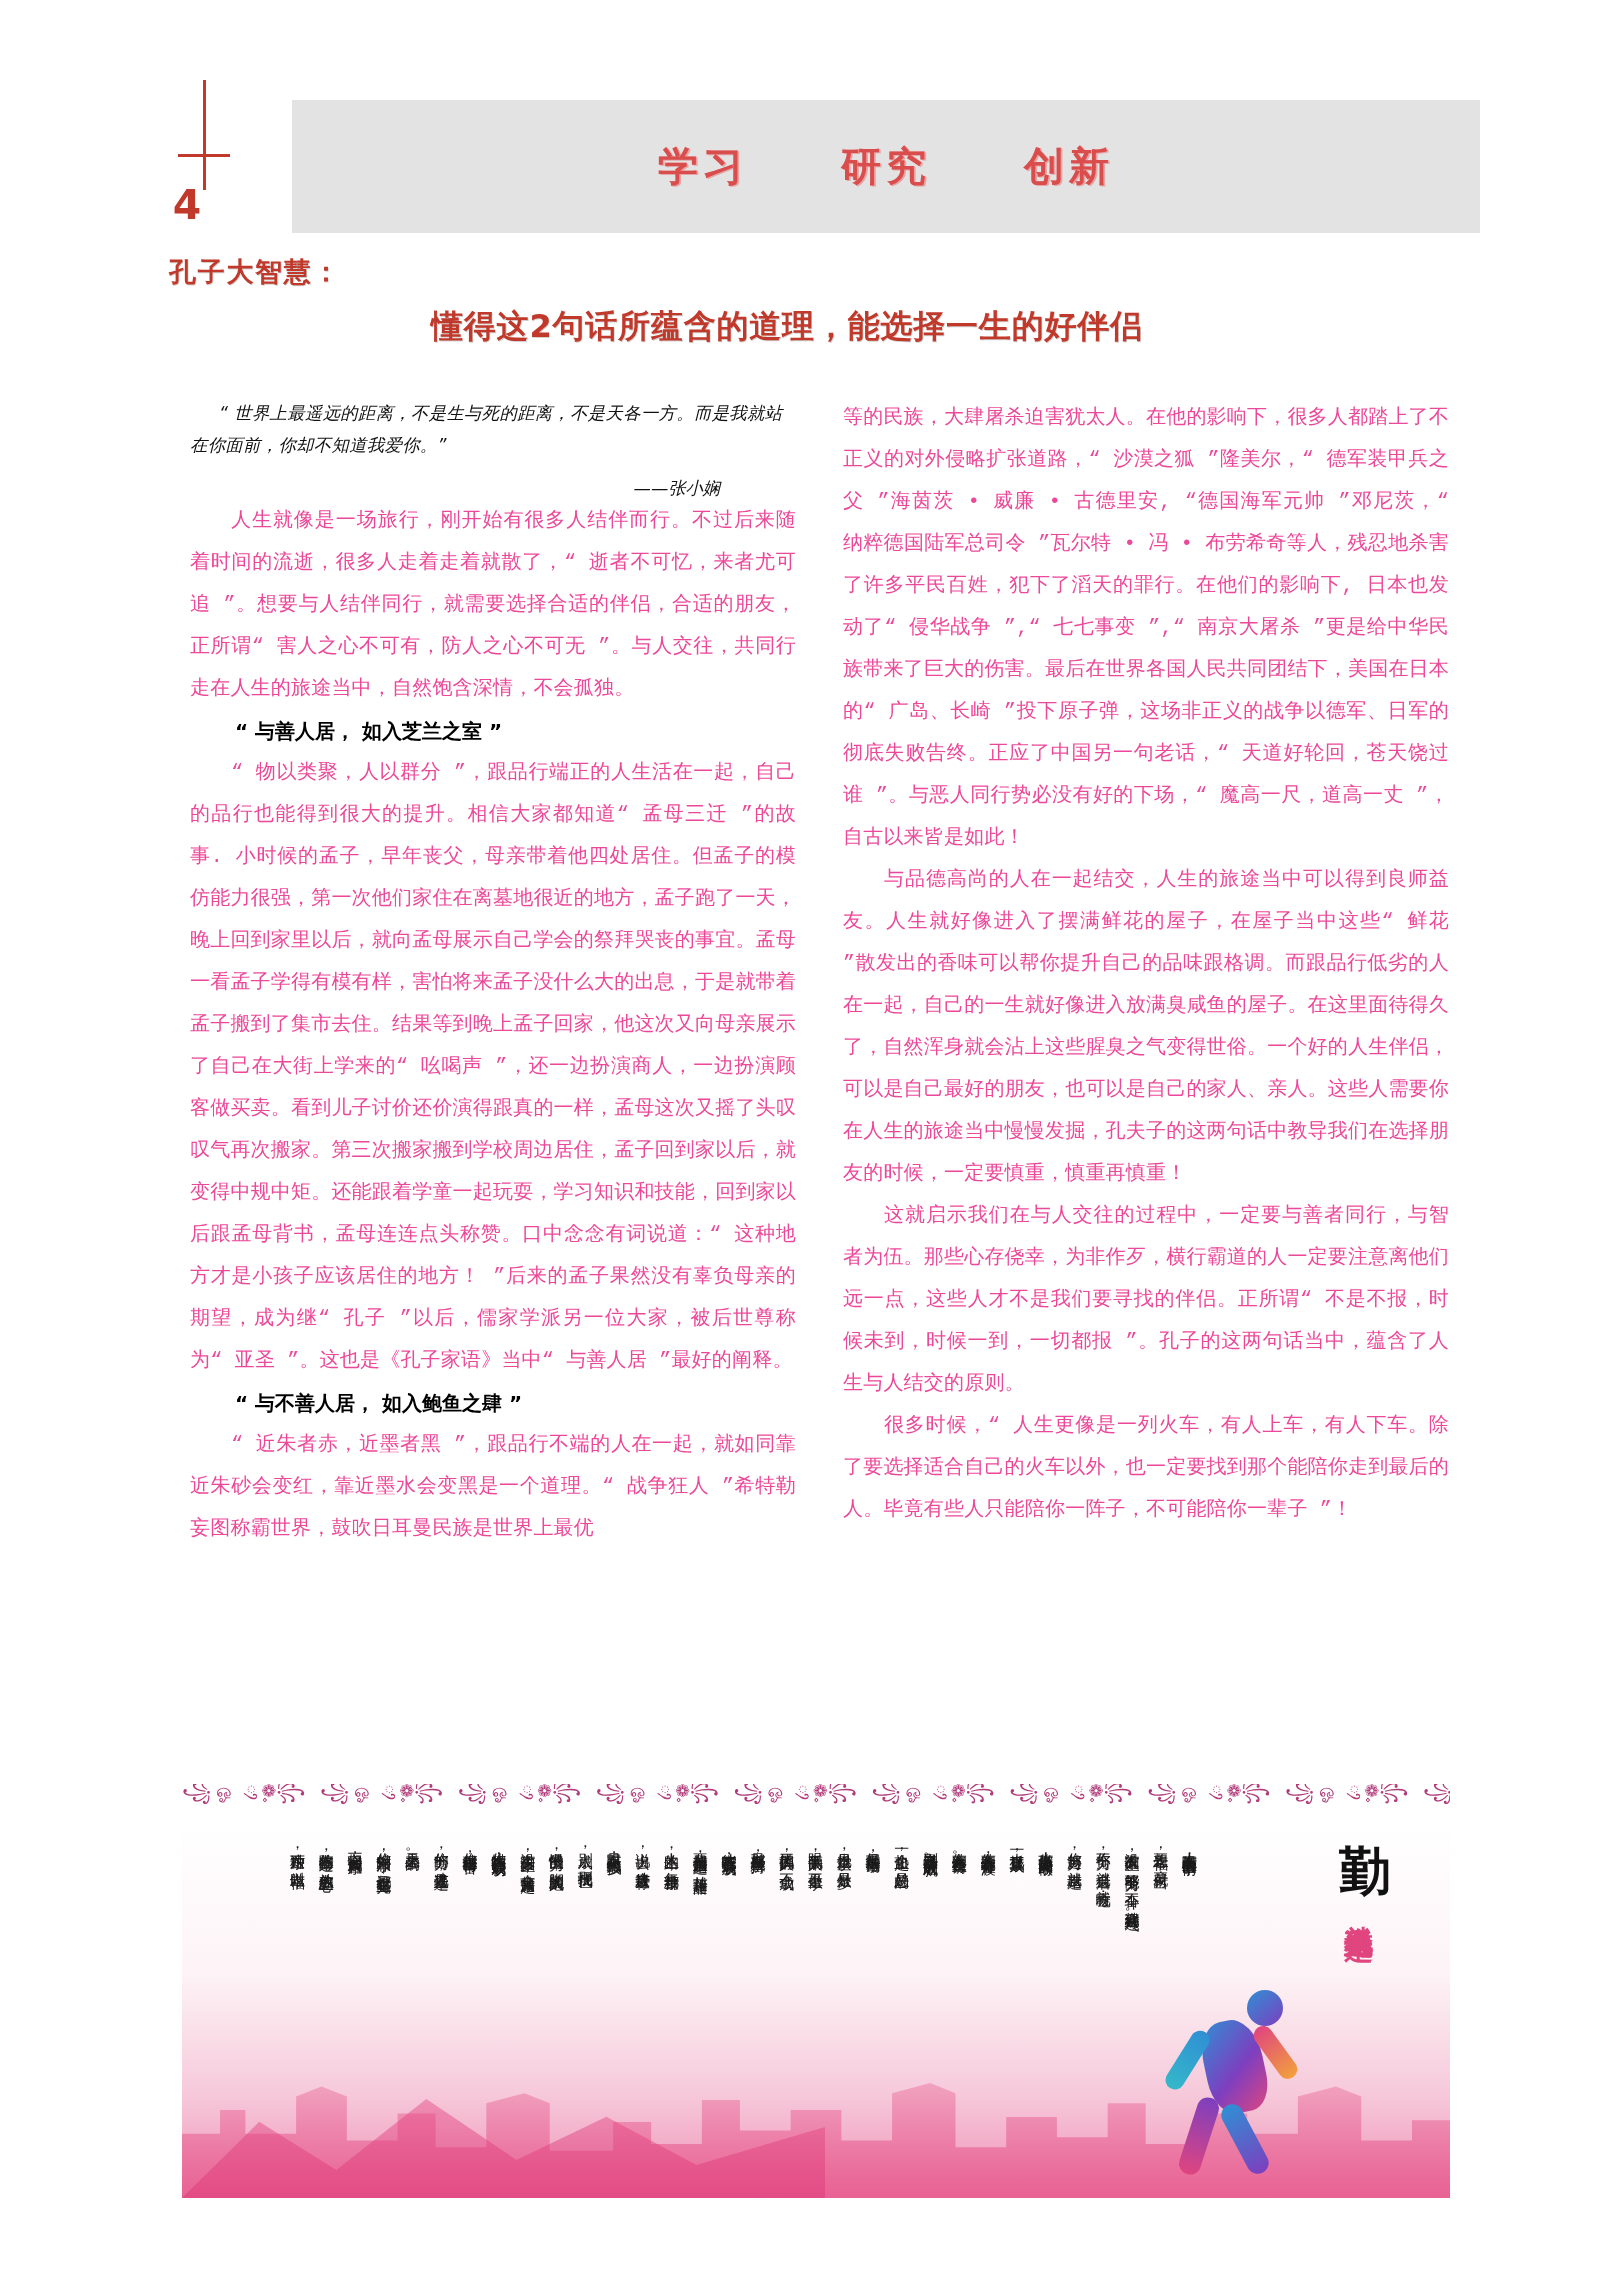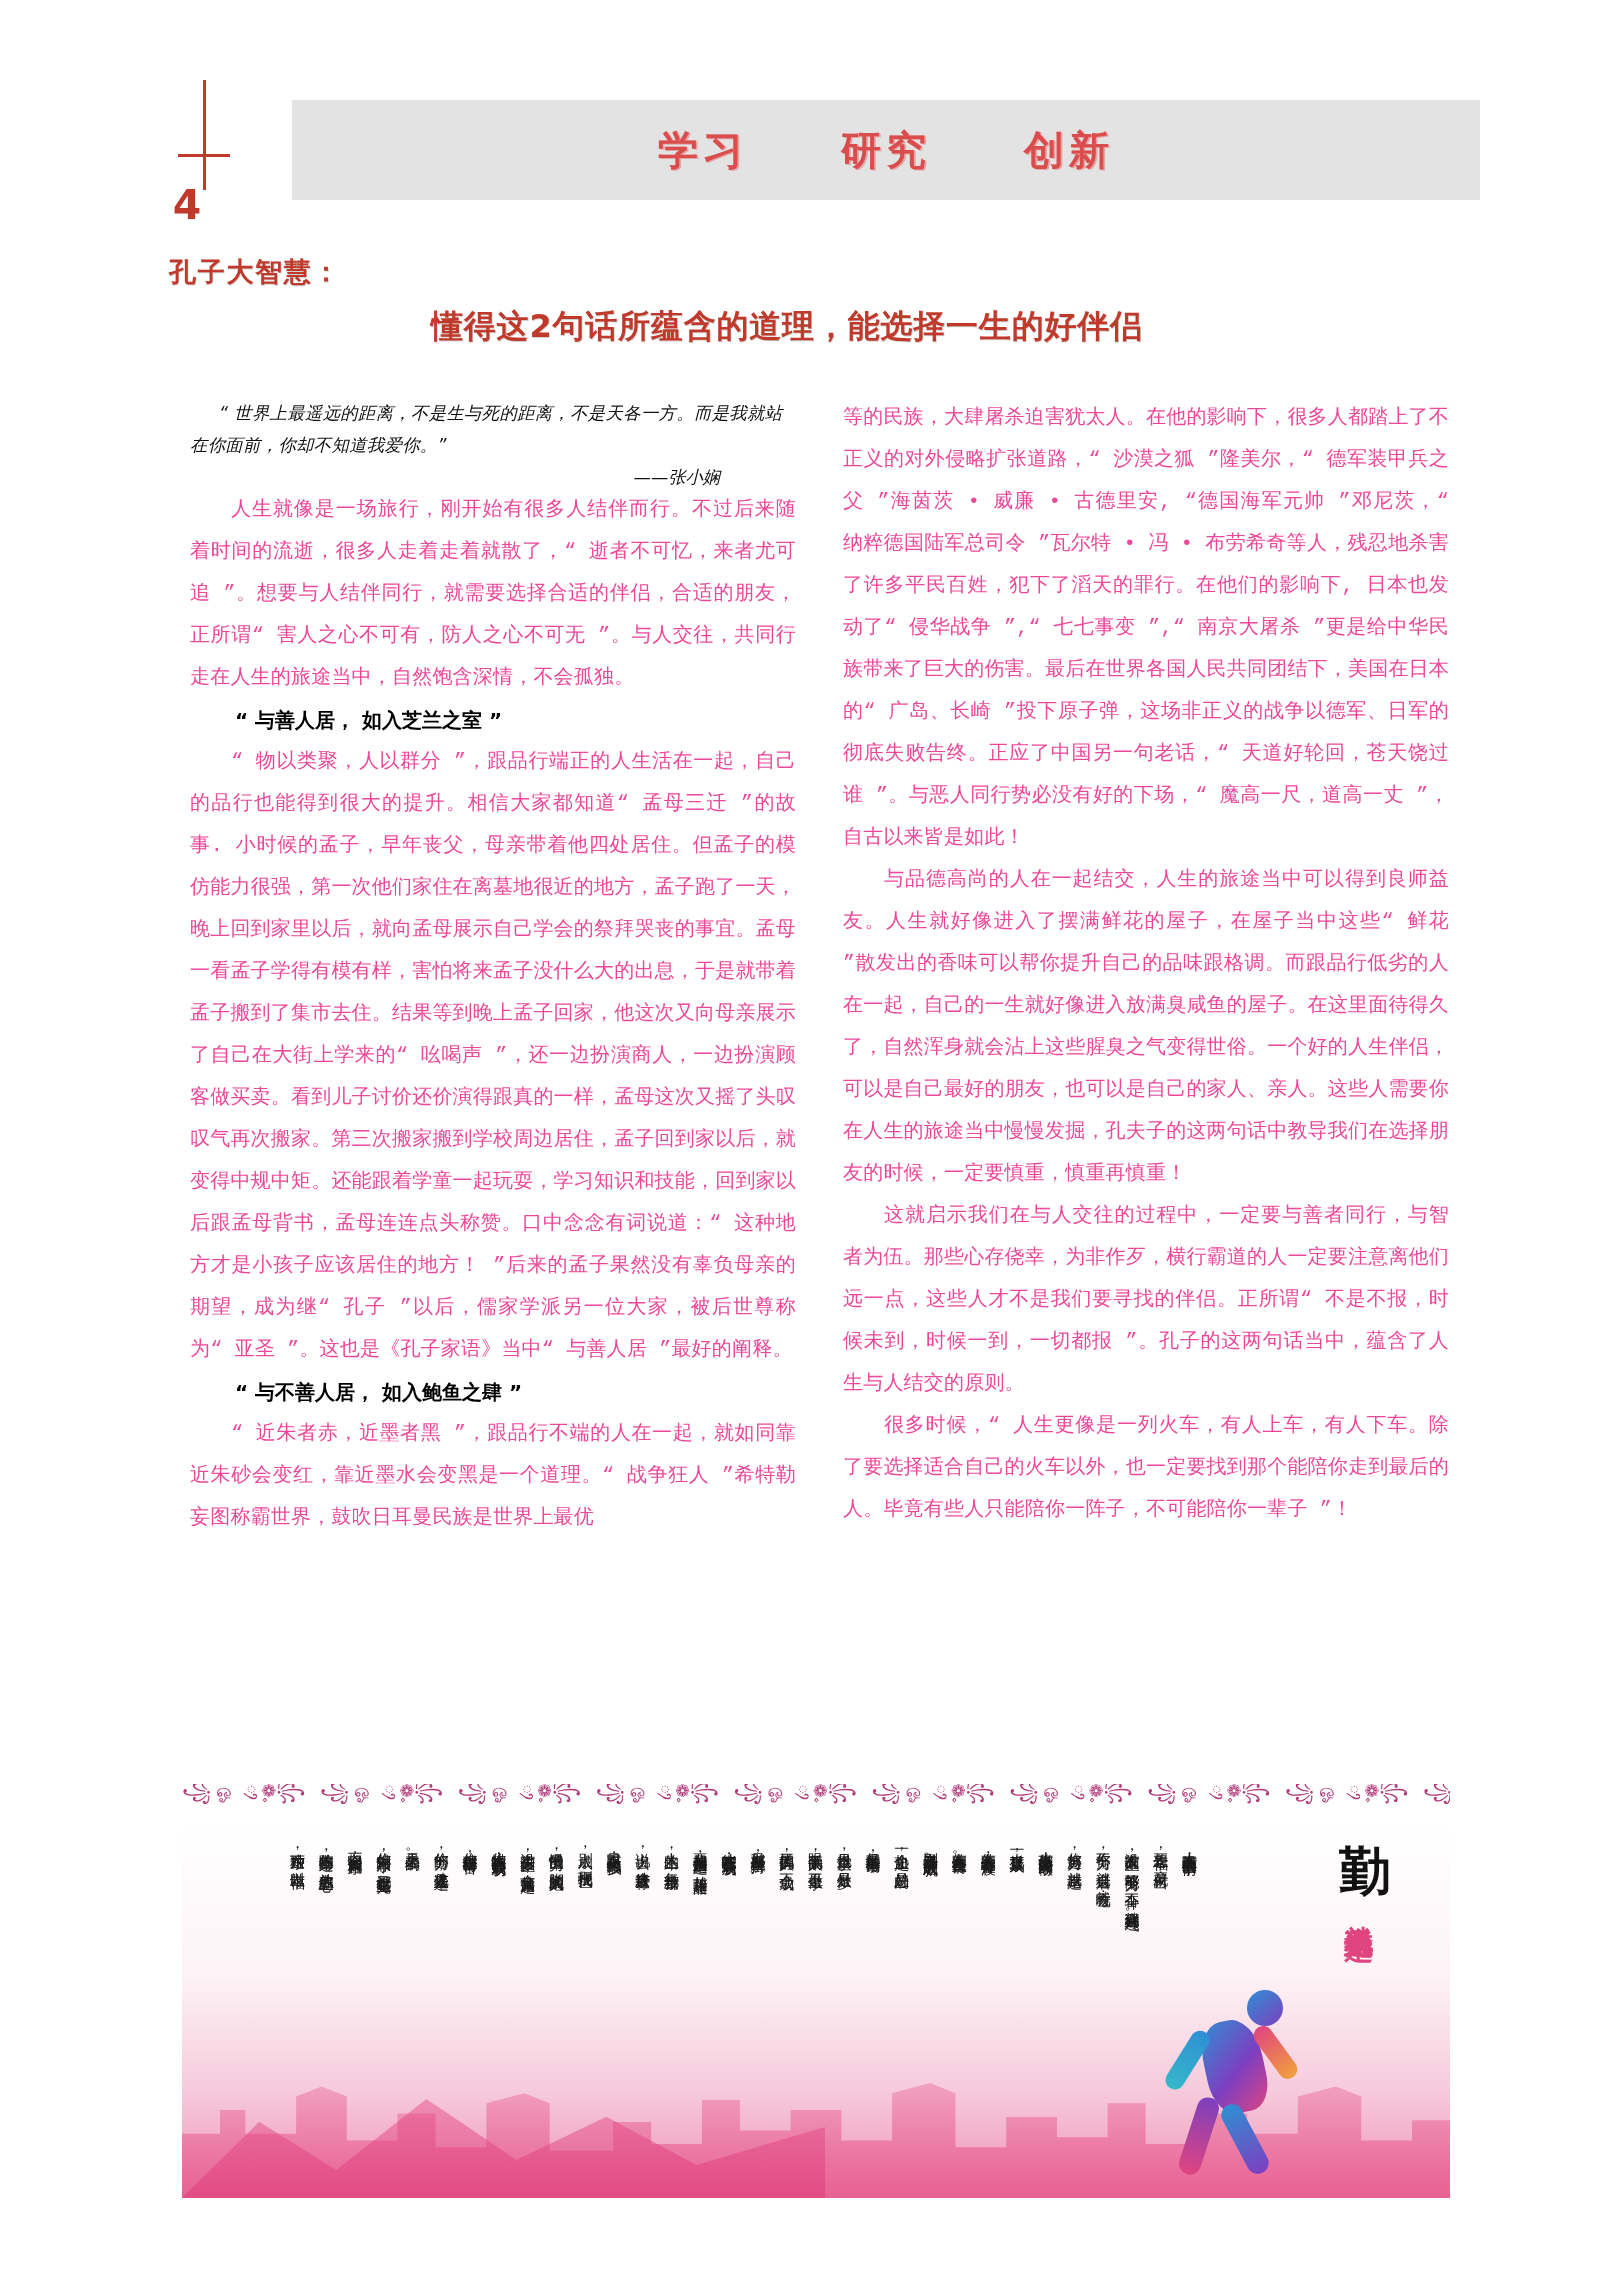--- a/index.html
+++ b/index.html
@@ -19,21 +19,21 @@
   
   .header{
     position:absolute;
     left:0; top:0;
     width:1623px;
     height:220px;
   }
   .header-band{
     position:absolute;
     left:292px; top:100px;
-    width:1188px; height:100px;
+    width:1188px; height:133px;
     background:#e3e3e3;
   }
   .header-band-inner{
     position:absolute;
     left:0; top:0; right:0; bottom:0;
     display:flex;
     align-items:center;
     justify-content:center;
     gap:93px;
   }
@@ -112,21 +112,21 @@
   .quote{
     font-family:"DejaVu Sans", sans-serif;
     font-style:italic;
     font-size:17.3px;
     line-height:32px;
     color:#111;
     text-indent:29px;
     letter-spacing:0.4px;
   }
   .quote-attrib{
-    margin-top:4px;
+    margin-top:15px;
     text-align:right;
     font-family:"DejaVu Sans", sans-serif;
     font-style:italic;
     font-size:17.3px;
     color:#111;
     padding-right:76px;
   }
   p.body{
     margin:0;
     font-family:Liberation Mono, monospace;

